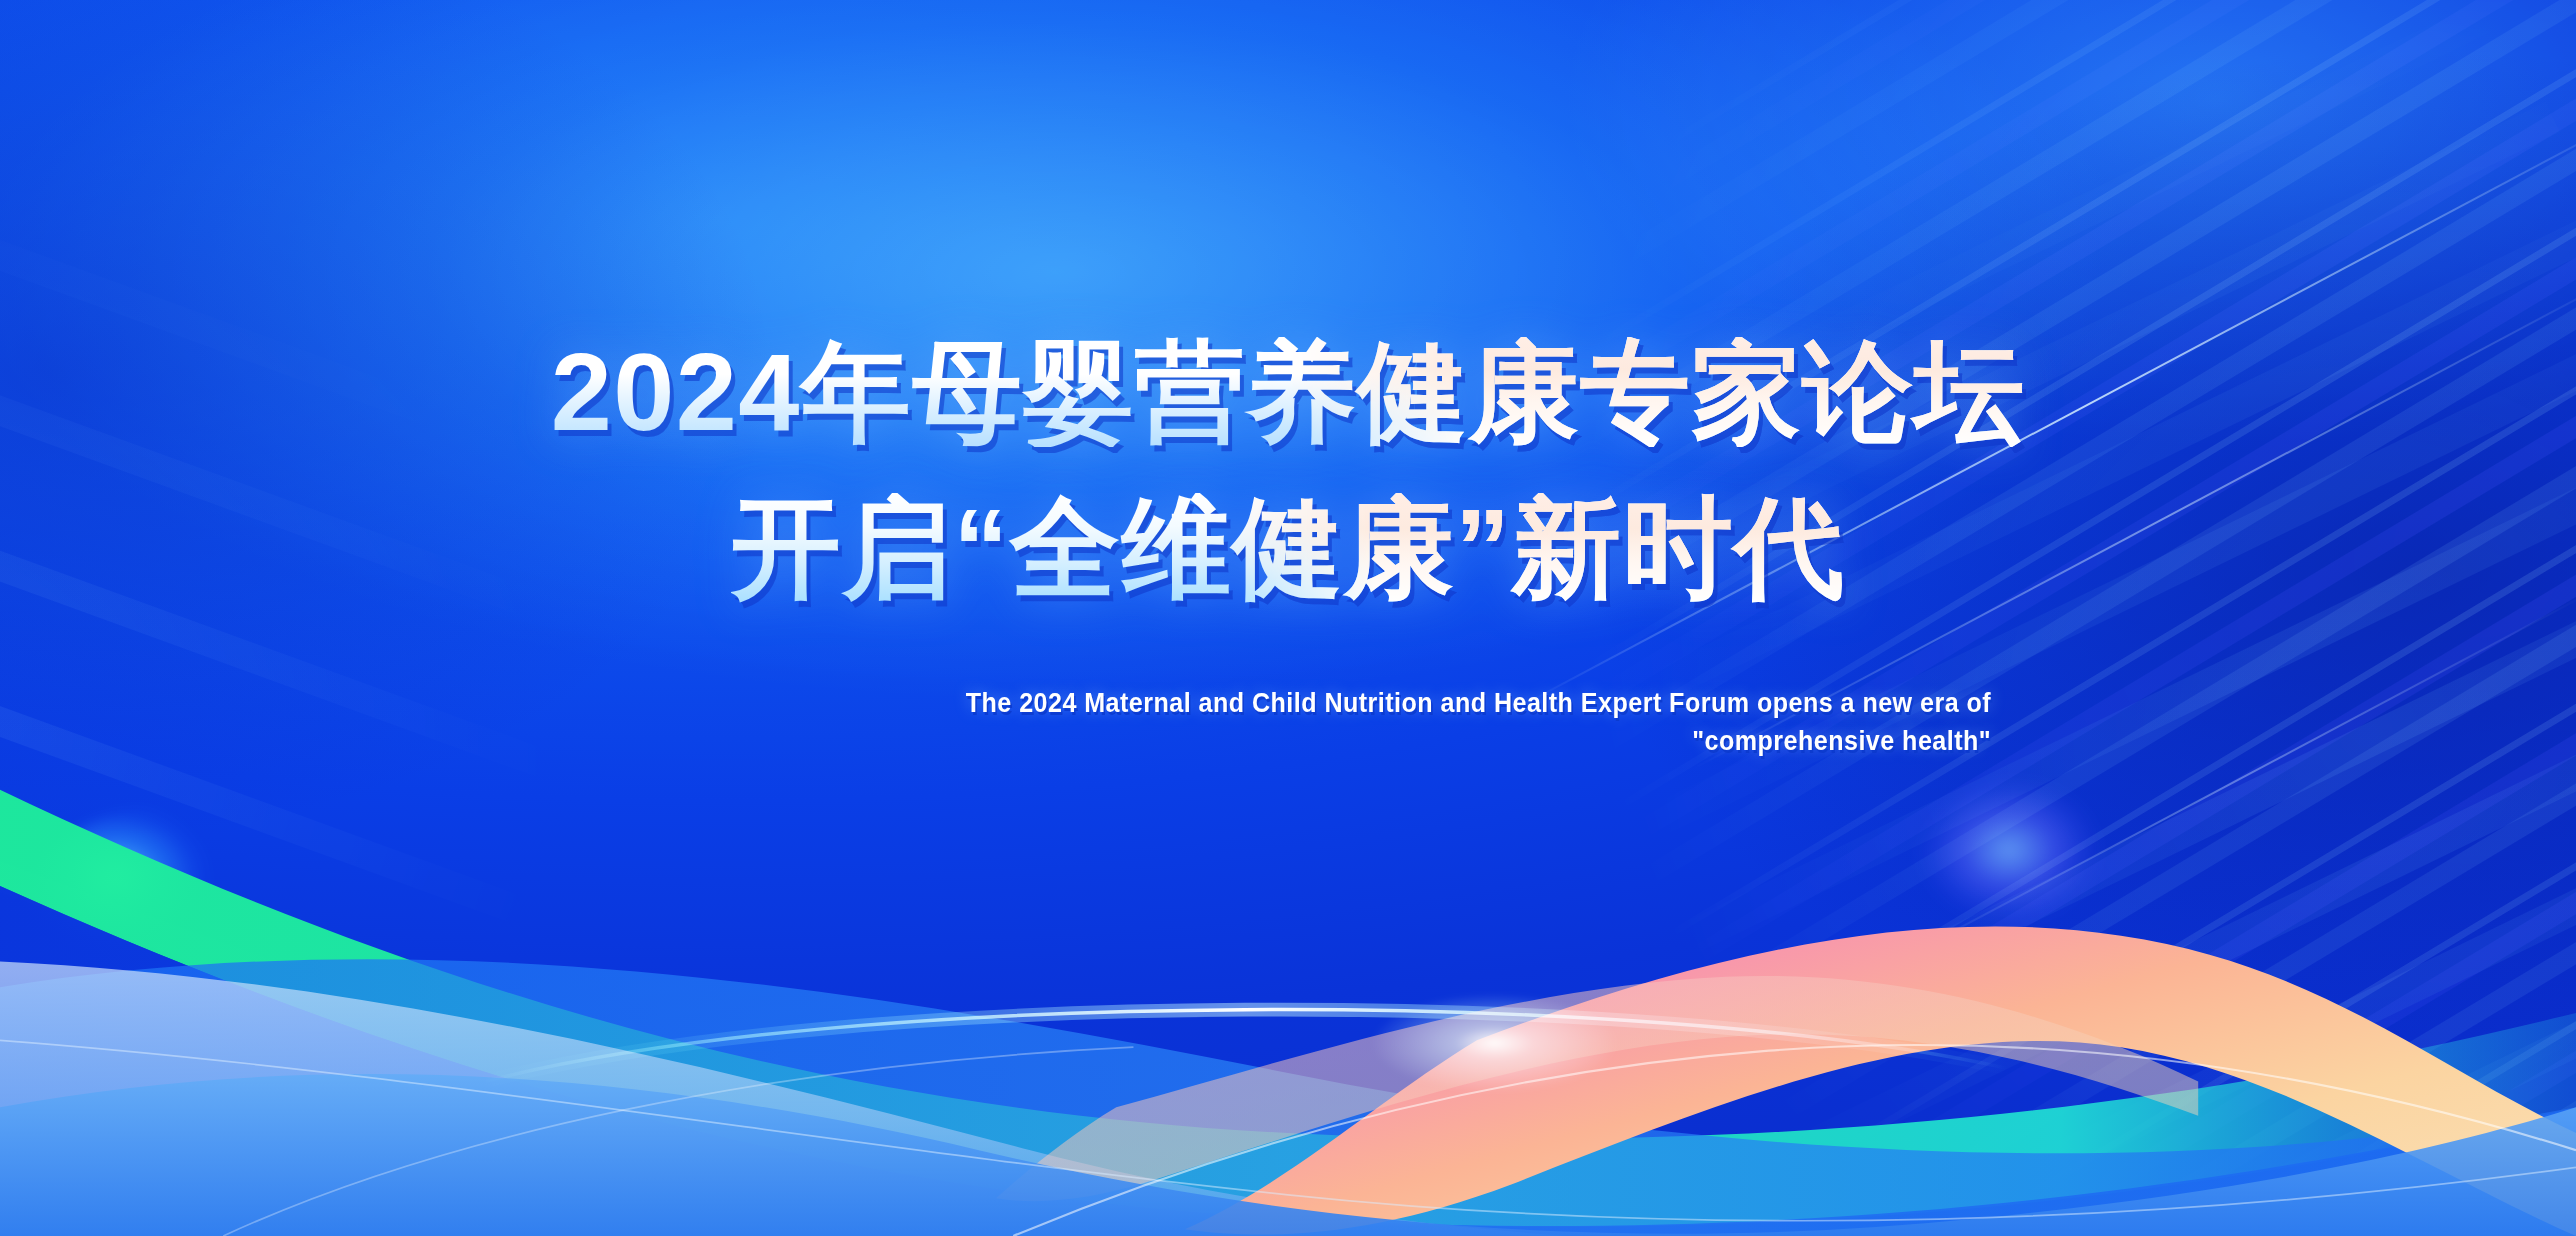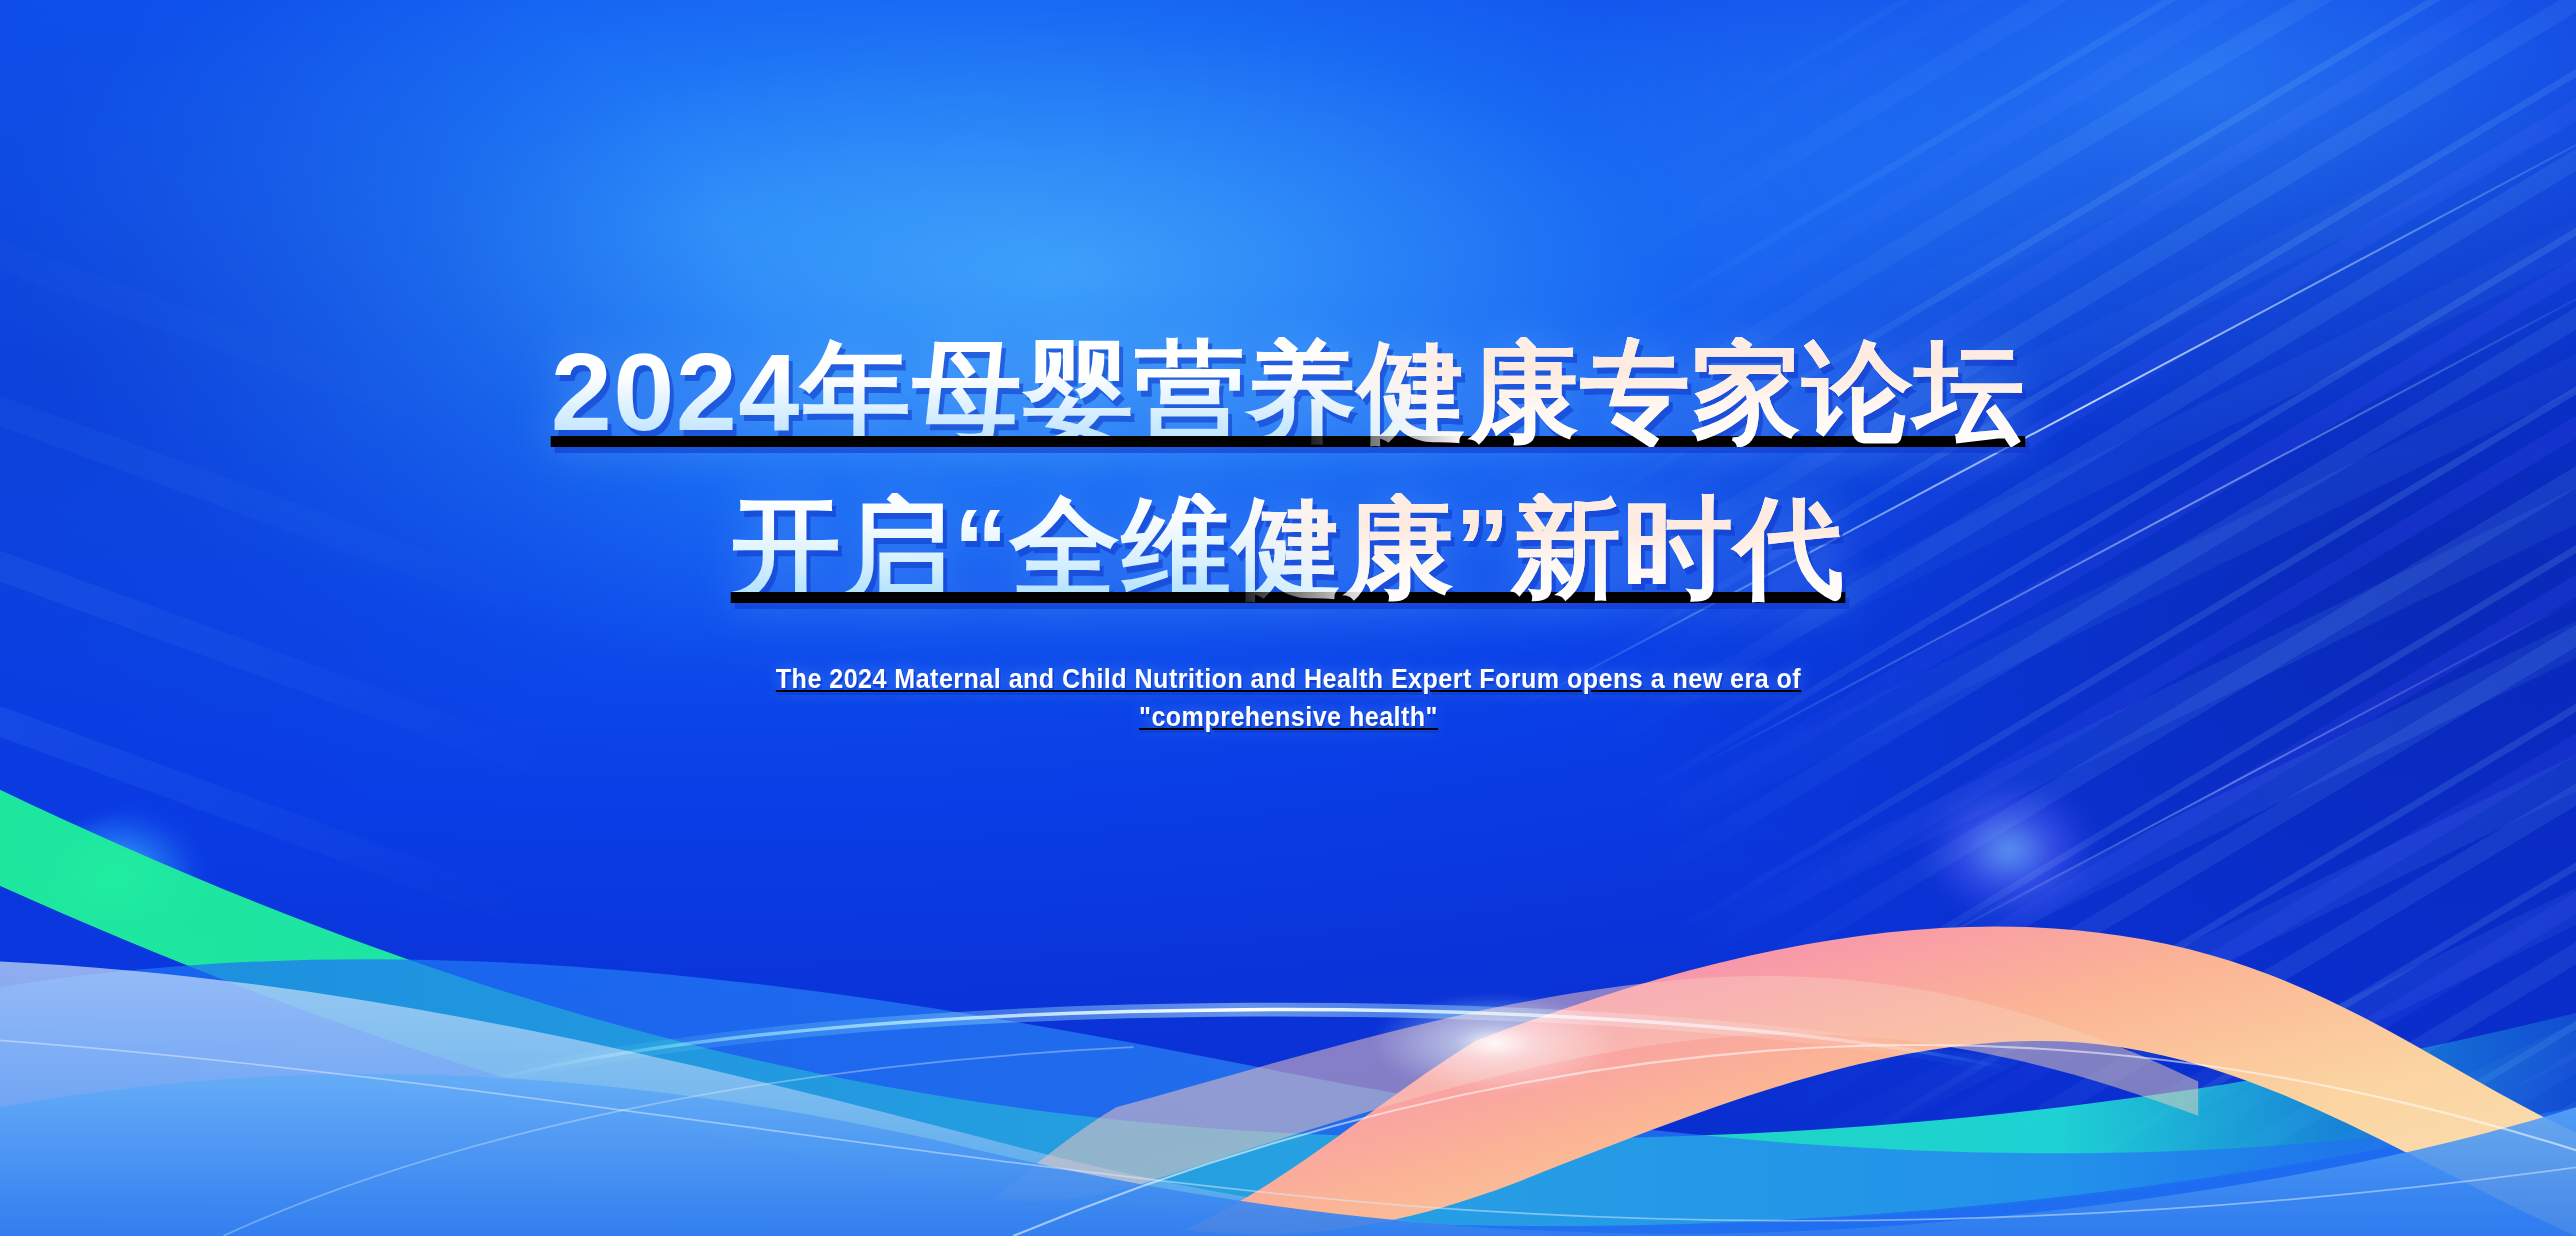--- a/index.html
+++ b/index.html
@@ -114,21 +114,21 @@
   #light-arc svg{display:block;}
   #light-flare{
     position:absolute;left:1314px;top:970px;width:361px;height:146px;
     background:radial-gradient(50% 50% at 50% 50%, rgba(255,255,255,.95) 0%, rgba(190,235,255,.5) 22%, rgba(120,200,255,0) 68%);
     mix-blend-mode:screen;filter:blur(2.6px);pointer-events:none;
   }
 
   
   #content{
     position:absolute;left:0;top:0;width:2576px;height:1236px;
-    display:flex;flex-direction:column;align-items:center;text-decoration:underline;
+    display:flex;flex-direction:column;align-items:center;
   }
 
   .title-line{
     font-weight:700;
     letter-spacing:.012em;
     line-height:1;
     white-space:nowrap;
     position:relative;
   }
 
@@ -161,22 +161,22 @@
     content:attr(data-text);
     position:absolute;left:0;top:0;
     background:linear-gradient(to bottom, #ffeee6 0%, #fdeadf 32%, #fff7f2 64%, #ffffff 100%);
     -webkit-background-clip:text;background-clip:text;color:transparent;
     -webkit-mask-image:linear-gradient(to right, rgba(0,0,0,0) 44%, #000 58%);
             mask-image:linear-gradient(to right, rgba(0,0,0,0) 44%, #000 58%);
     pointer-events:none;
   }
 
   #subtitle{
-    margin-top:57px;
-    text-align:center;
+    margin-top:81px;
+    text-align:right;
     width:1511px;
   }
   .subtitle-line{
     color:#ffffff;
     font-size:27px;
     font-weight:700;
     letter-spacing:.018em;
     line-height:1.42;
     text-shadow:1.7px 2.6px 0 rgba(12,58,205,.85), 0 0 15.5px rgba(150,210,255,.45);
     font-stretch:condensed;

